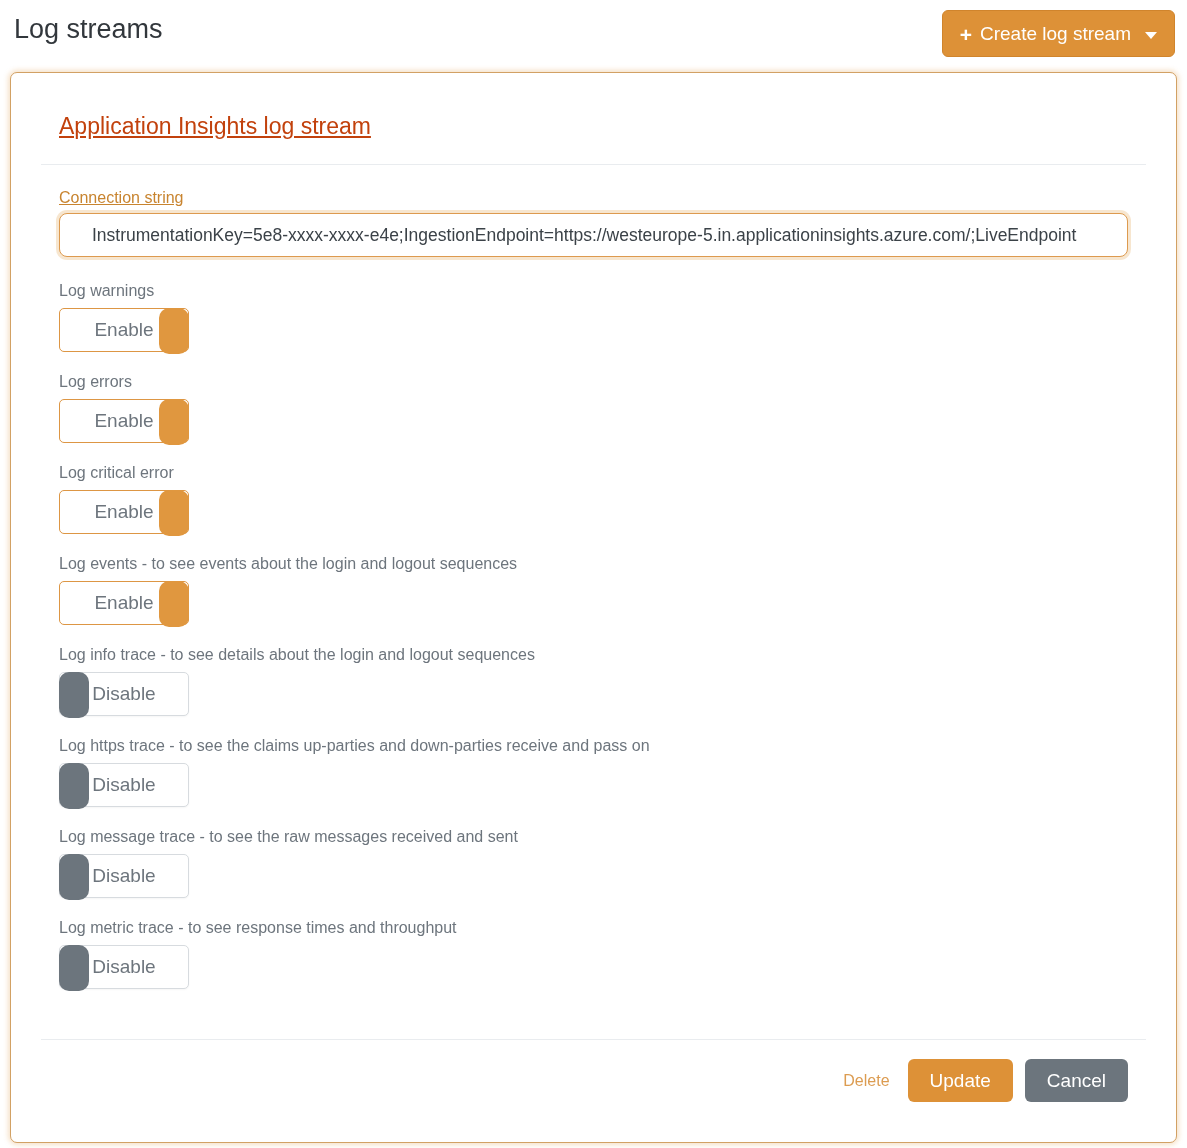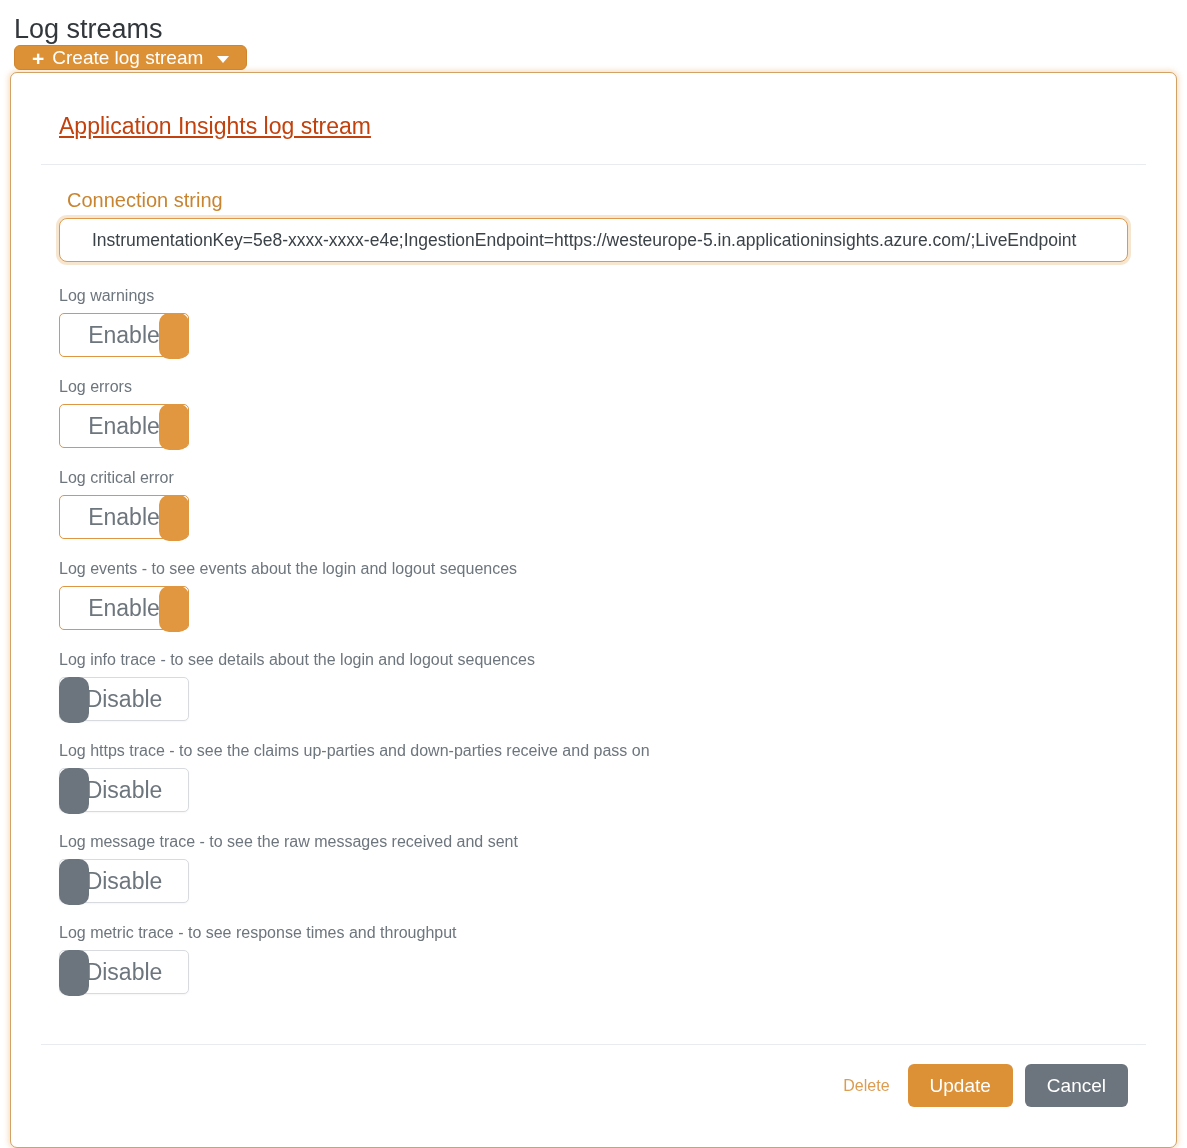--- a/index.html
+++ b/index.html
@@ -6,21 +6,21 @@
   html,body { margin:0; padding:0; background:#ffffff; }
   body {
     width:1187px; height:1148px; overflow:hidden;
     font-family:"Liberation Sans", sans-serif;
     color:#32373c;
   }
 
   
   .topbar {
     display:flex; justify-content:space-between; align-items:flex-start;
-    padding:10px 12px 0 14px; height:62px;flex-direction:column;
+    padding:10px 12px 0 14px; height:62px;
   }
   .page-title {
     font-size:27px; font-weight:400; color:#32373c; margin:4px 0 0 0;
   }
   .btn-create {
     display:flex; align-items:center; gap:8px;
     background:#dd9137; border:1px solid #d0842c; border-radius:6px;
     color:#ffffff; font-size:19px; font-family:inherit;
     padding:0 17px; height:47px; cursor:pointer;
   }
@@ -41,38 +41,38 @@
   }
   .panel-heading {
     font-size:23px; font-weight:400; color:#c2410c;
     margin:0; padding:40px 18px 24px 18px;text-decoration:underline;
   }
   .divider { border:none; border-top:1px solid #e9ecef; margin:0; }
   .divider.bottom { margin-top:50px; }
 
   .form { padding:24px 18px 0 18px; }
   .conn-label {
-    display:block; font-size:20px; color:#c8842f; margin:0 0 6px 8px;
+    display:block; font-size:16px; color:#c8842f; margin:0 0 6px 0;text-decoration:underline;
   }
   .conn-input {
     display:block; width:100%; height:44px;
     border:1px solid #dd9a4f; border-radius:8px;
     box-shadow:0 0 0 3px rgba(224,154,63,0.25);
     padding:0 32px; font-size:17.5px; color:#3b4248;
     font-family:inherit; outline:none; margin-bottom:24px;
     background:#fff;
   }
 
   .toggle-group { margin-bottom:20px; }
   .toggle-label { font-size:16px; color:#6d757d; margin-bottom:8px; line-height:19px; }
   .toggle {
     position:relative; width:130px; height:44px;
     border-radius:5px; background:#ffffff; cursor:pointer;
     display:flex; align-items:center; justify-content:center;
-    font-size:23px; color:#6d757d;
+    font-size:19px; color:#6d757d;
   }
   .toggle.on  { border:1px solid #dd9644; }
   .toggle.off { border:1px solid #d7dbdf; box-shadow:0 1px 2px rgba(0,0,0,0.04);text-align:center; }
   .knob { position:absolute; top:-1px; width:30px; height:46px; border-radius:10px; }
   .toggle.on  .knob { right:-1px; background:#e0973f; }
   .toggle.off .knob { left:-1px;  background:#6c757d; }
 
   .footer {
     display:flex; justify-content:flex-end; align-items:center;
     padding:19px 18px 0 18px;

